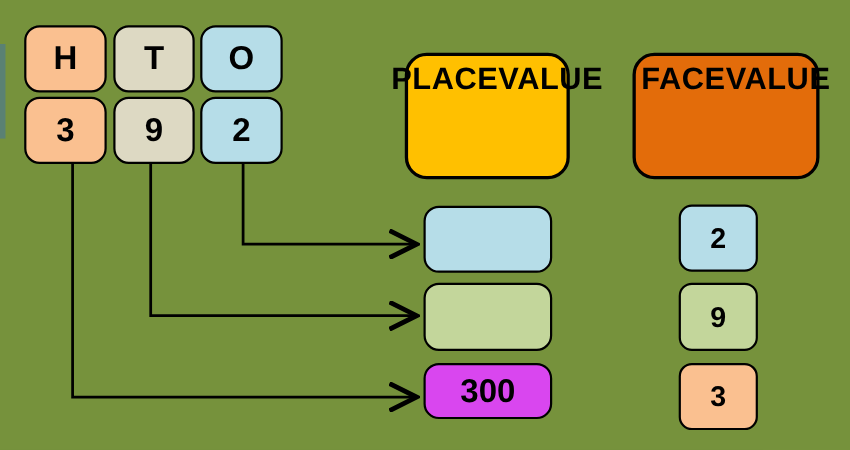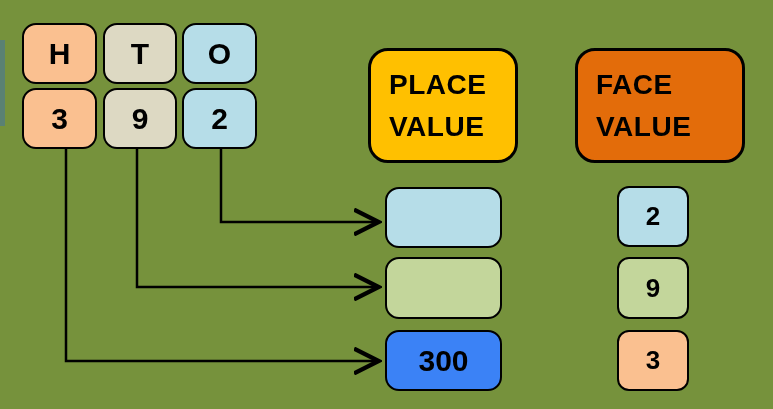--- a/index.html
+++ b/index.html
@@ -28,21 +28,21 @@
     justify-content: center;
     font-weight: bold;
     color: #000;
   }
   .grid-box  { font-size: 30px; }
   .pv-box    { font-size: 30px; }
   .fv-box    { font-size: 26px; border-radius: 12px; }
   .header-box {
     border-width: 3px;
     border-radius: 20px;
-    flex-direction: column;
+    flex-direction: row;
     align-items: flex-start;
     justify-content: center;
     padding-left: 18px;
     font-size: 28px;
     line-height: 42px;
     letter-spacing: 0.5px;
   }
   .connectors {
     position: absolute;
     left: 0; top: 0;
@@ -90,21 +90,21 @@
     <span>FACE</span>
     <span>VALUE</span>
   </div>
 
   <div class="box pv-box" style="left: 385px; top: 187px; width: 117px; height: 61px; background-color: rgb(182, 221, 232);">
     <span></span>
   </div>
   <div class="box pv-box" style="left: 385px; top: 257px; width: 117px; height: 62px; background-color: rgb(195, 214, 155);">
     <span></span>
   </div>
-  <div class="box pv-box" style="left: 385px; top: 330px; width: 117px; height: 61px; background-color: #3b82f6;">
+  <div class="box pv-box" style="left: 385px; top: 330px; width: 117px; height: 51px; background-color: #d946ef;">
     <span>300</span>
   </div>
 
   <div class="box fv-box" style="left: 617px; top: 186px; width: 72px; height: 61px; background-color: rgb(182, 221, 232);">
     <span>2</span>
   </div>
   <div class="box fv-box" style="left: 617px; top: 257px; width: 72px; height: 62px; background-color: rgb(195, 214, 155);">
     <span>9</span>
   </div>
   <div class="box fv-box" style="left: 617px; top: 330px; width: 72px; height: 61px; background-color: rgb(250, 192, 144);">

